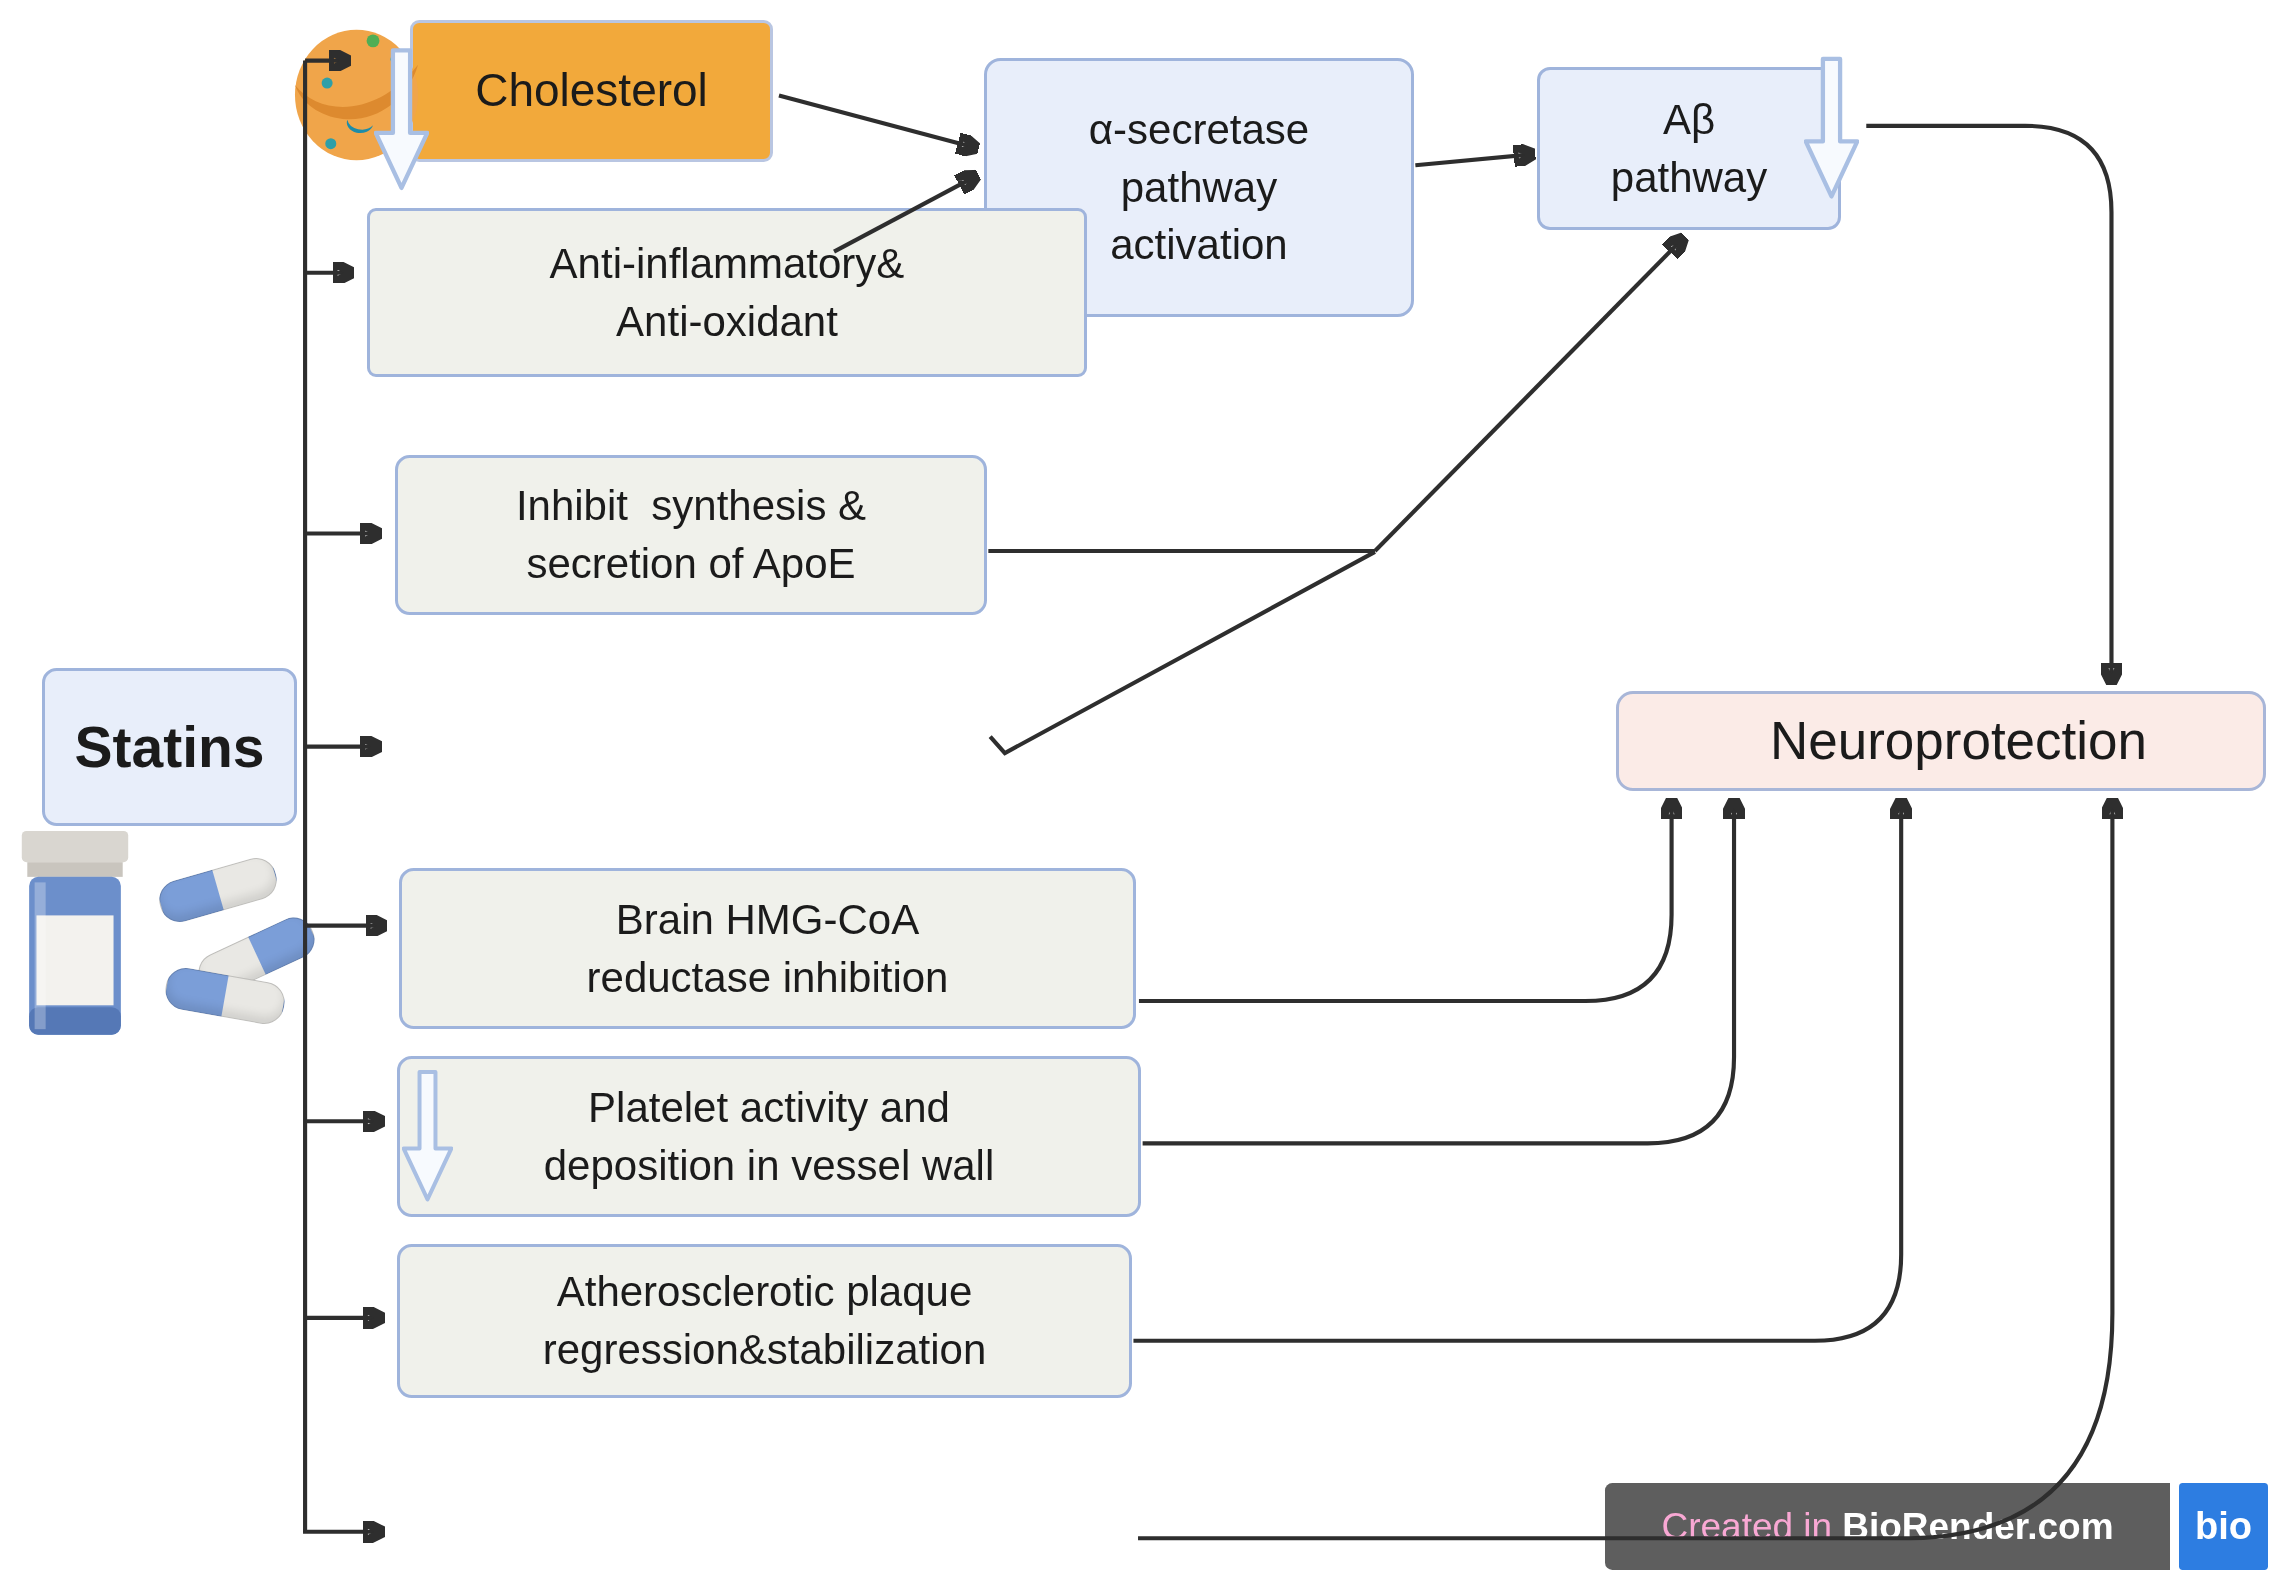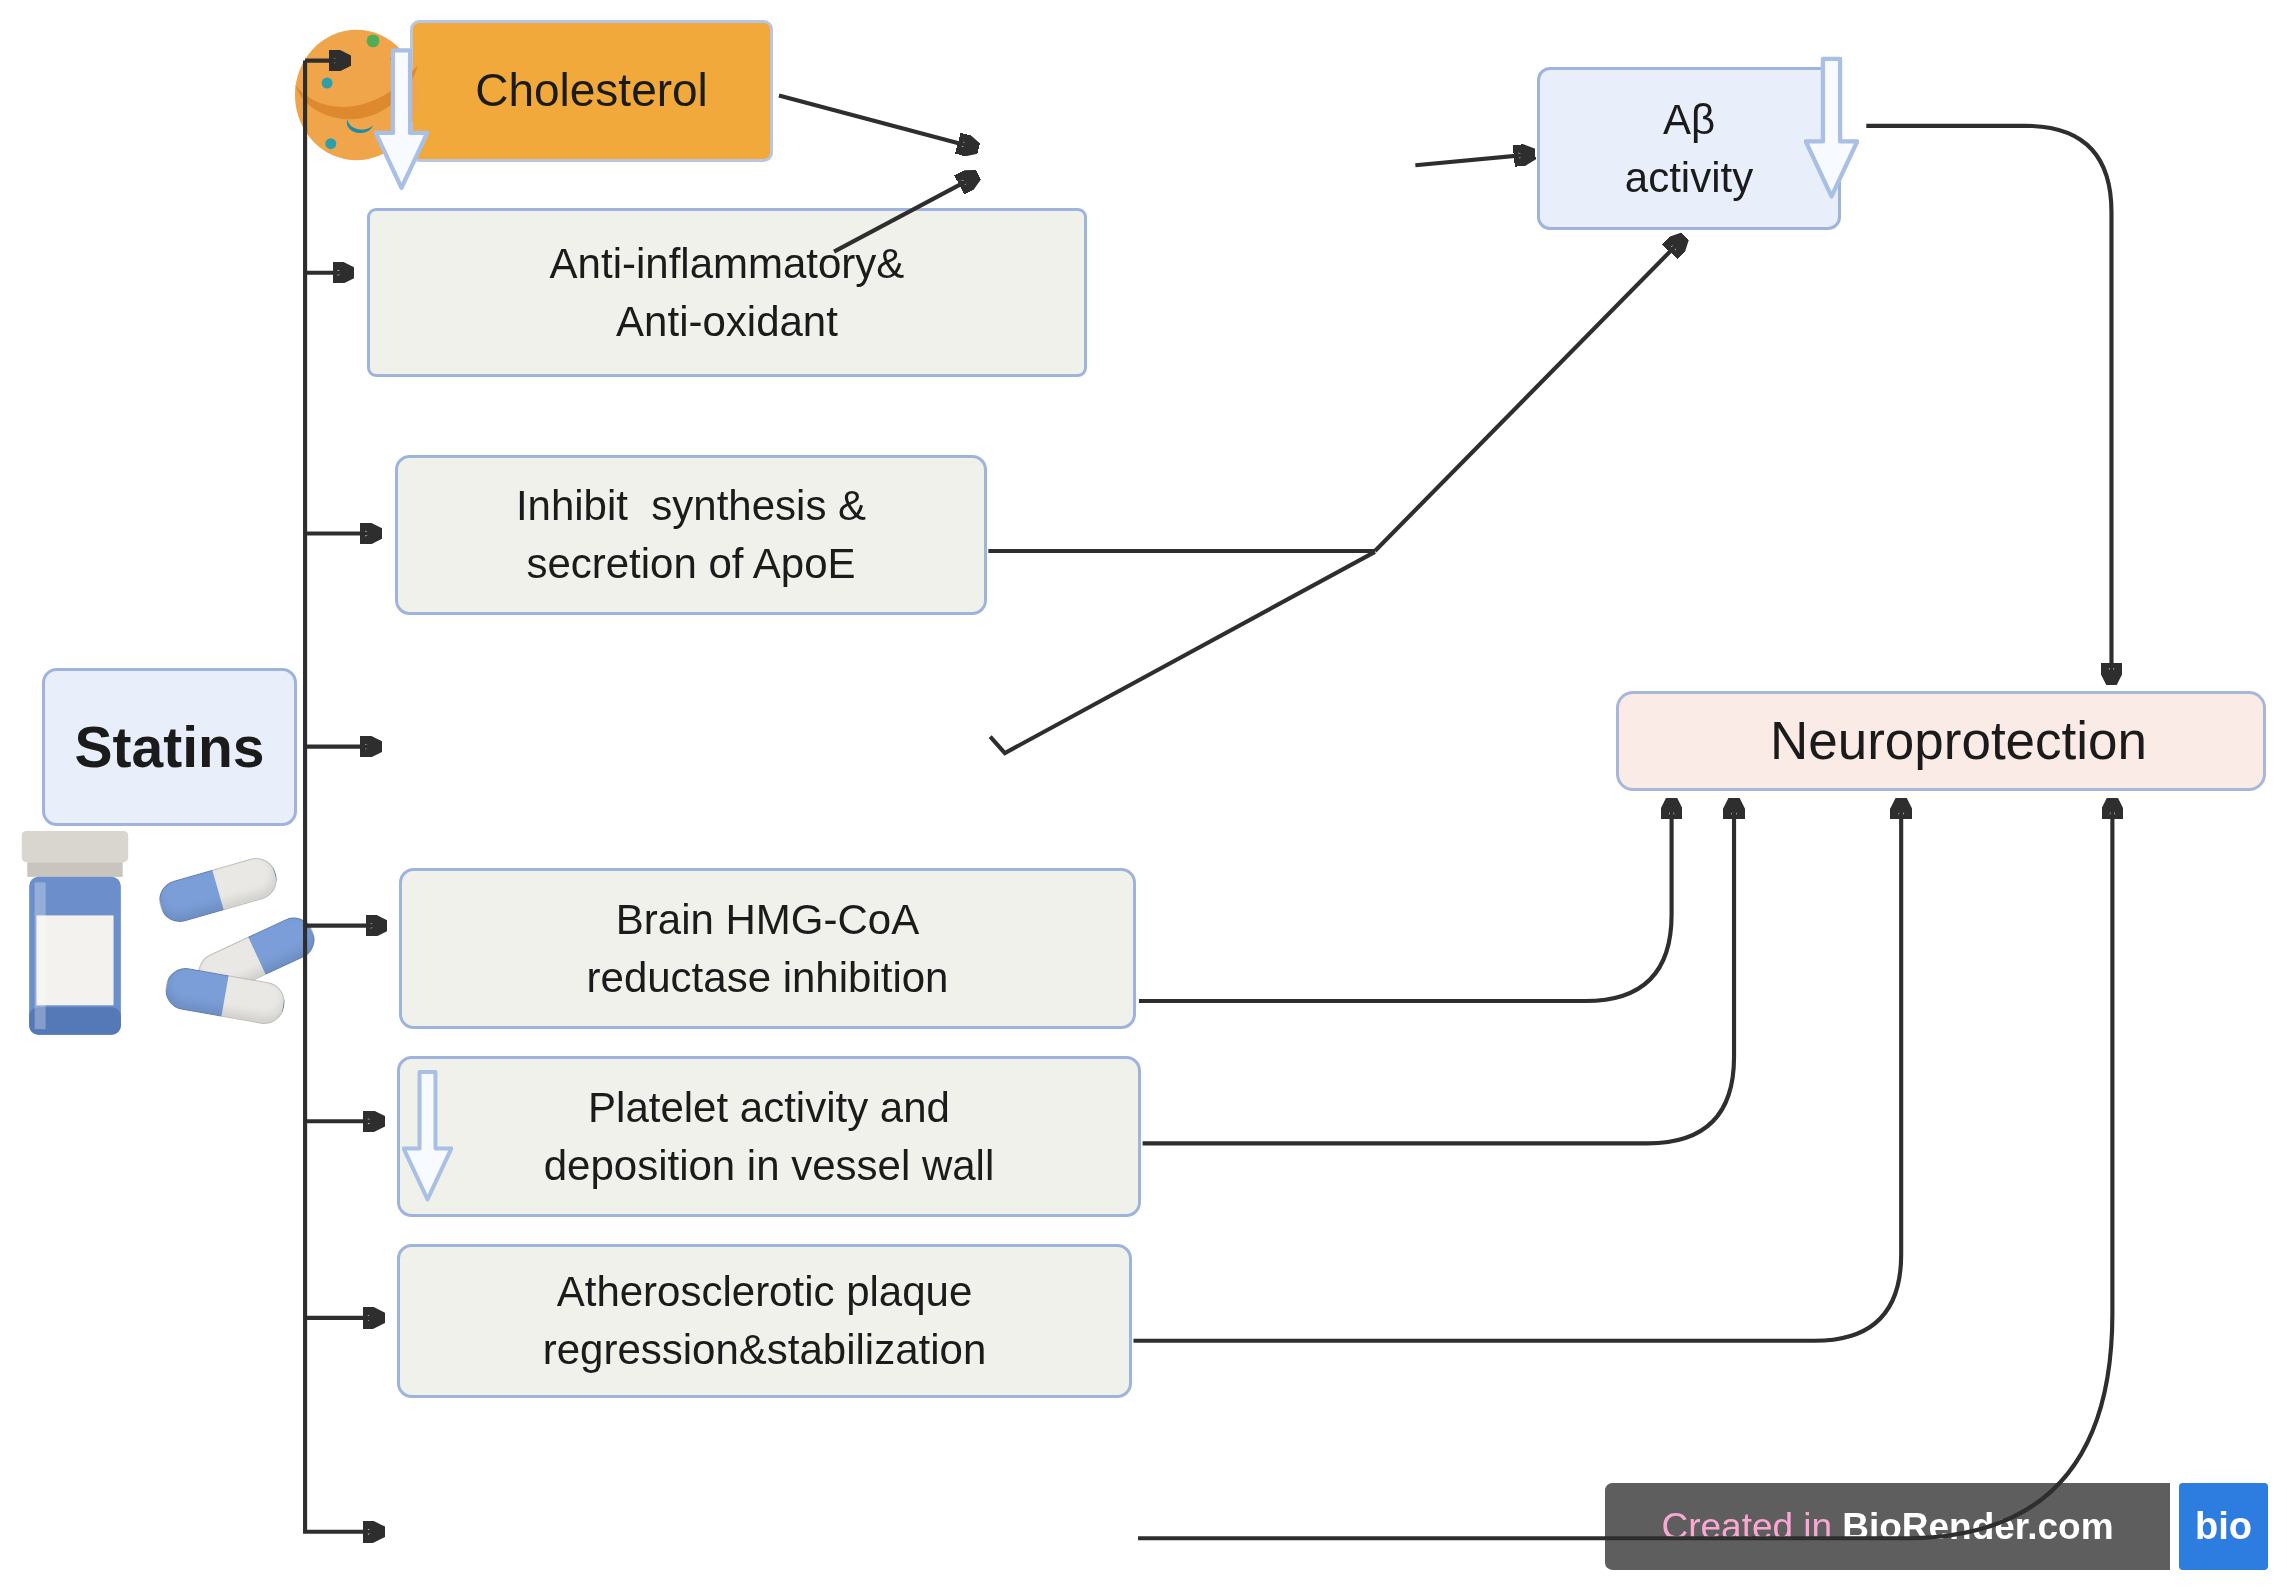--- a/index.html
+++ b/index.html
@@ -63,23 +63,26 @@
         <rect x="14" y="50" width="100" height="172" rx="10" fill="#6C8FCB"></rect>
         <rect x="14" y="192" width="100" height="30" rx="10" fill="#5578B6"></rect>
         <rect x="22" y="92" width="84" height="98" fill="#F3F2EE"></rect>
         <rect x="20" y="56" width="12" height="160" fill="rgba(255,255,255,0.28)"></rect>
       </symbol>
     </defs>
   </svg>
 
   <div class="node orange" style="left:410px;top:20px;width:363px;height:142px;">Cholesterol</div>
 
+  <div class="node blue" style="left:984px;top:58px;width:430px;height:259px;">α-secretase
+pathway
+activation</div>
 
   <div class="node blue" style="left:1537px;top:67px;width:304px;height:163px;border-radius:13px;">Aβ
-activity</div>
+pathway</div>
 
   <div class="node statins" style="left:42px;top:668px;width:255px;height:158px;">Statins</div>
 
   <div class="node" style="left:367px;top:208px;width:720px;height:169px;border-radius:9px;">Anti-inflammatory&amp;
 Anti-oxidant</div>
 
   <div class="node" style="left:395px;top:455px;width:592px;height:160px;">Inhibit  synthesis &amp;
 secretion of ApoE</div>
 
 

